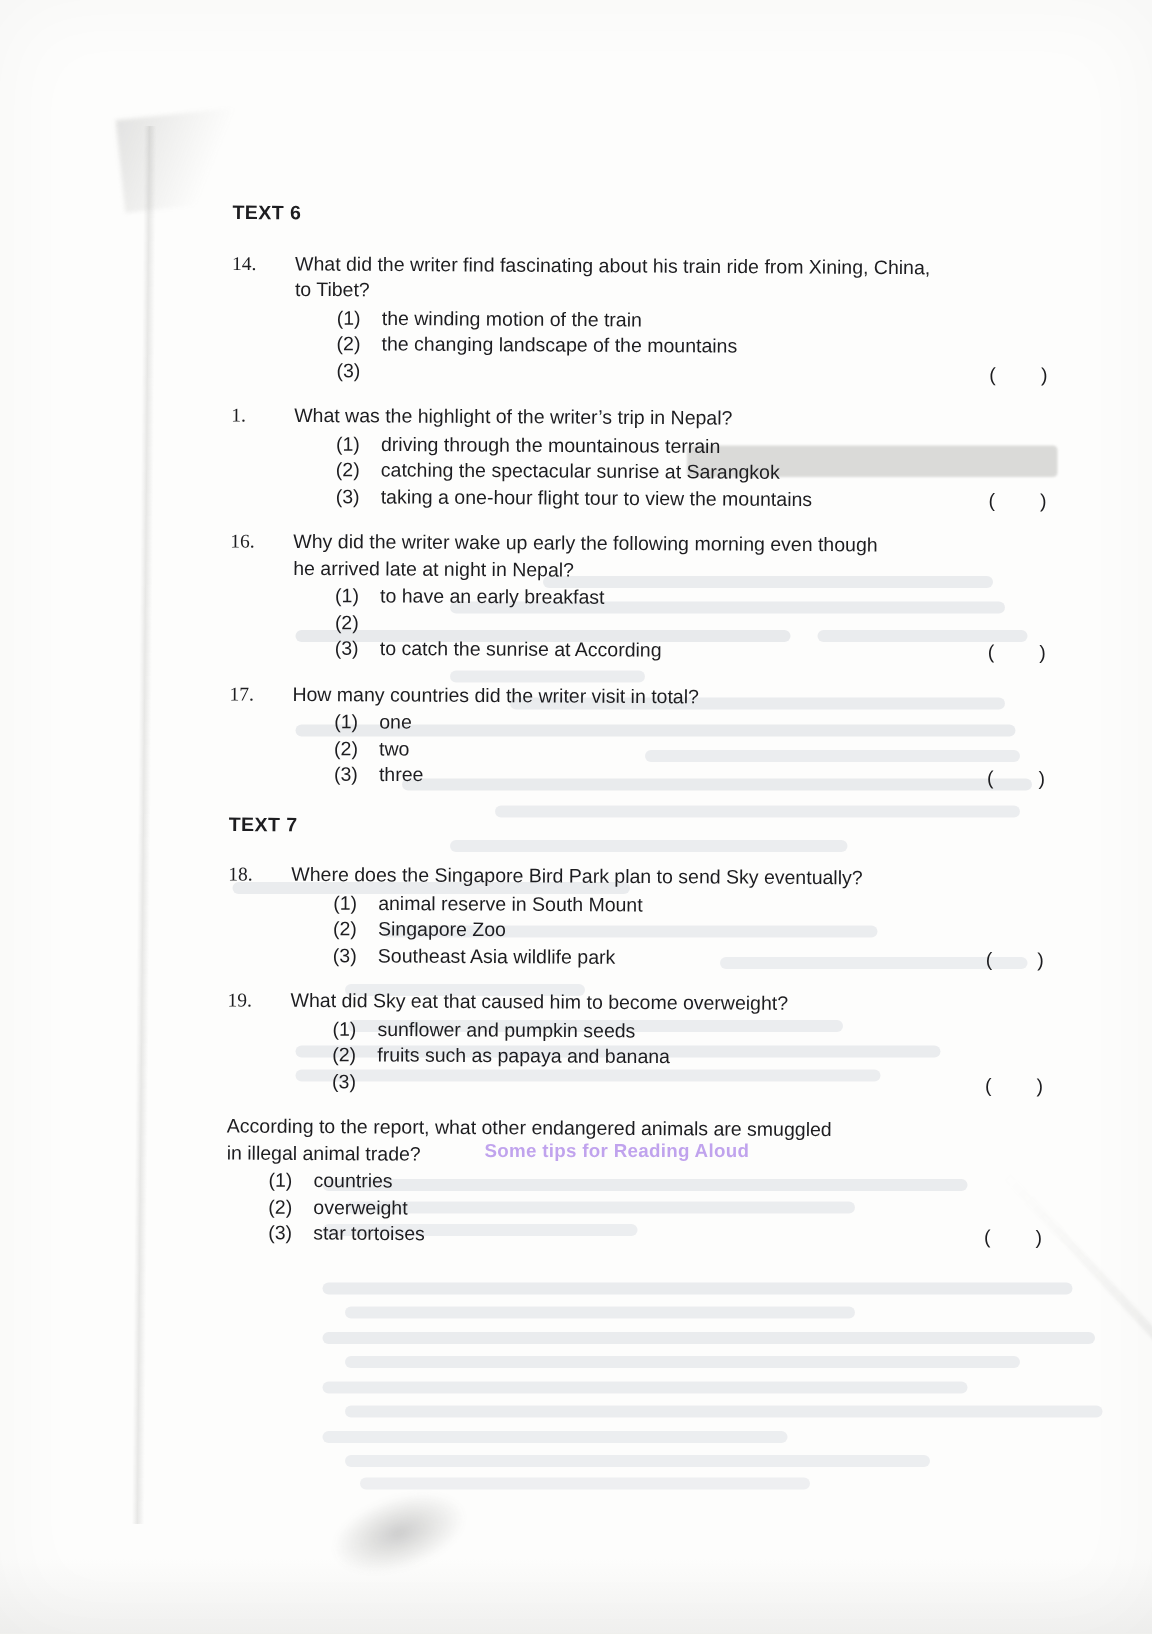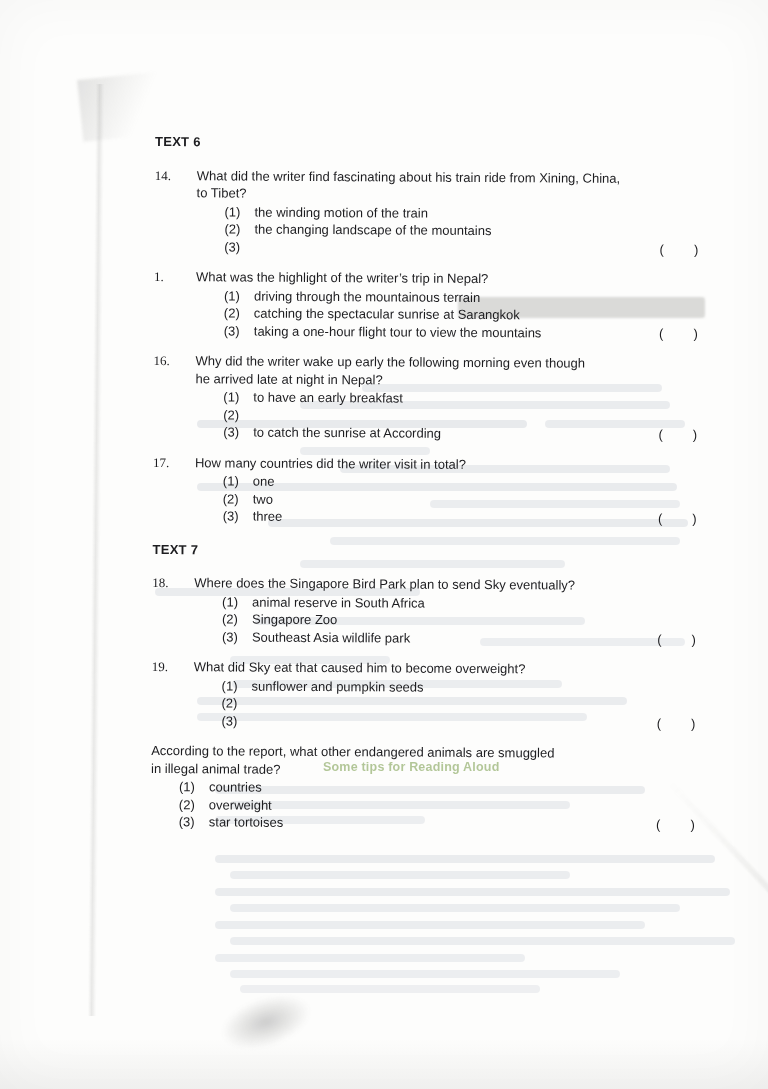--- a/index.html
+++ b/index.html
@@ -27,21 +27,21 @@
     background:linear-gradient(to bottom, rgba(0,0,0,0), rgba(100,100,96,.07));}
   .edge-bottom-right{left:636px;top:856px;width:210px;height:6px;
     background:linear-gradient(to right, rgba(0,0,0,0), rgba(100,100,96,.12));
     transform:rotate(47deg);filter:blur(1.2px);}
   
   .bleed-layer{position:absolute;inset:0;z-index:1;pointer-events:none;}
   .bleed-line{position:absolute;border-radius:4px;background:#8d96aa;filter:blur(.5px);}
   .bleed-band{position:absolute;border-radius:3px;background:#b9b9b6;filter:blur(.8px);}
   .bleed-heading{
     position:absolute;left:323px;top:760px;z-index:1;
-    font-size:12.5px;font-weight:bold;color:#4d7c0f;opacity:.42;
+    font-size:12.5px;font-weight:bold;color:#6d28d9;opacity:.42;
     filter:blur(.4px);letter-spacing:.2px;pointer-events:none;
   }
   
   .content{
     position:absolute;left:155px;top:133px;width:546px;z-index:2;
     transform:rotate(.35deg);transform-origin:0 0;
     color:var(--ink,#1d1d20);font-size:13px;line-height:17.5px;
   }
   .section-heading{font-size:13px;font-weight:bold;margin:0 0 16px 0;letter-spacing:.3px;}
   .section + .section{margin-top:16px;}
@@ -237,21 +237,21 @@
     <div class="questions">
   <div class="question">
     <span class="q-num">18.</span>
     <div class="q-body">
       <div class="q-text">
                 <div>Where does the Singapore Bird Park plan to send Sky eventually?</div>
               </div>
       <div class="options">
   <div class="option-row">
     <span class="opt-num">(1)</span>
-    <span class="opt-text">animal reserve in South Africa</span>
+    <span class="opt-text">animal reserve in South Mount</span>
 
   </div>
 
   <div class="option-row">
     <span class="opt-num">(2)</span>
     <span class="opt-text">Singapore Zoo</span>
 
   </div>
 
   <div class="option-row">
@@ -274,20 +274,21 @@
               </div>
       <div class="options">
   <div class="option-row">
     <span class="opt-num">(1)</span>
     <span class="opt-text">sunflower and pumpkin seeds</span>
 
   </div>
 
   <div class="option-row">
     <span class="opt-num">(2)</span>
+    <span class="opt-text">fruits such as papaya and banana</span>
 
   </div>
 
   <div class="option-row">
     <span class="opt-num">(3)</span>
     <span class="answer-bracket">
       <span class="br-open">(</span>
       <span class="br-close">)</span>
     </span>
   </div>

